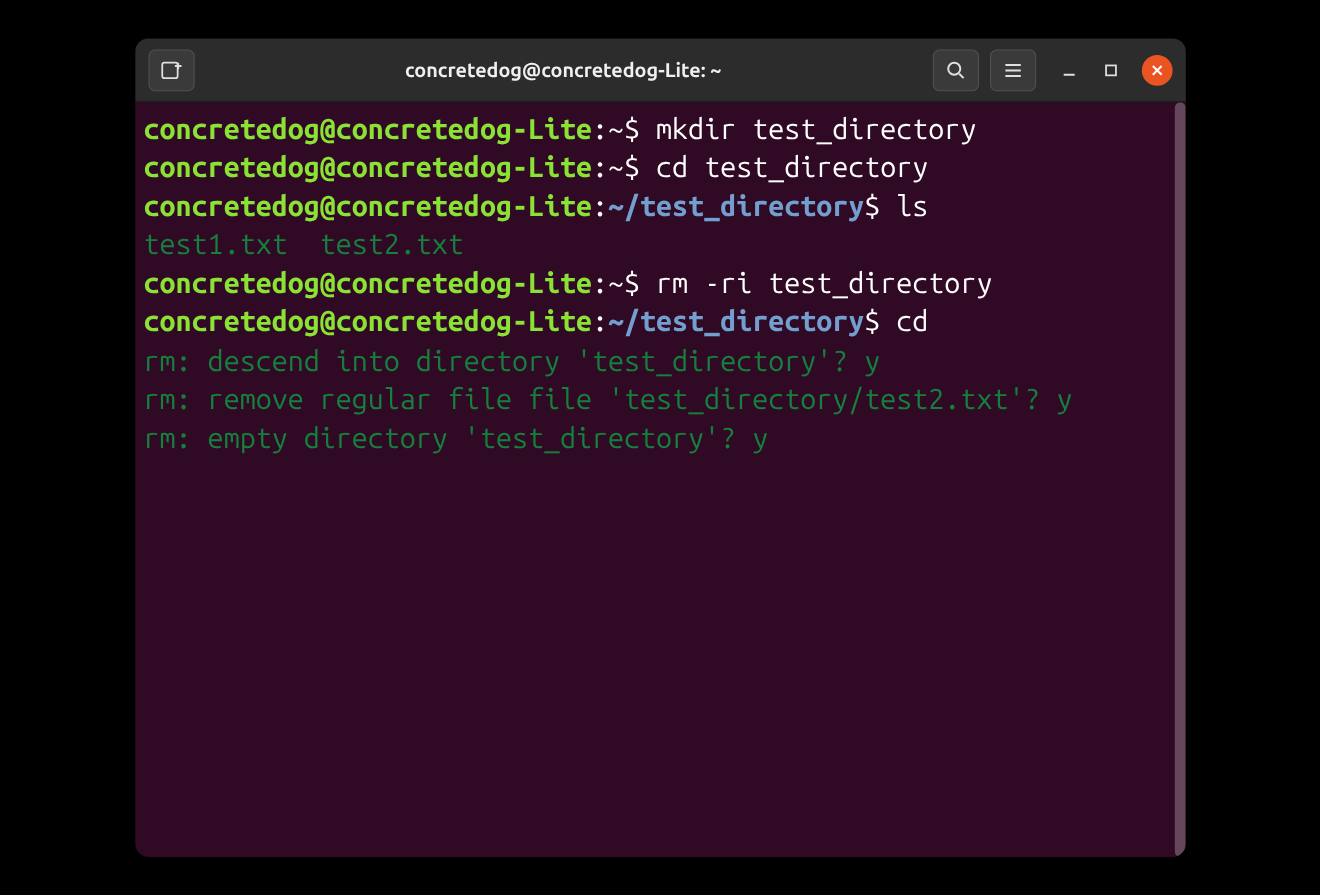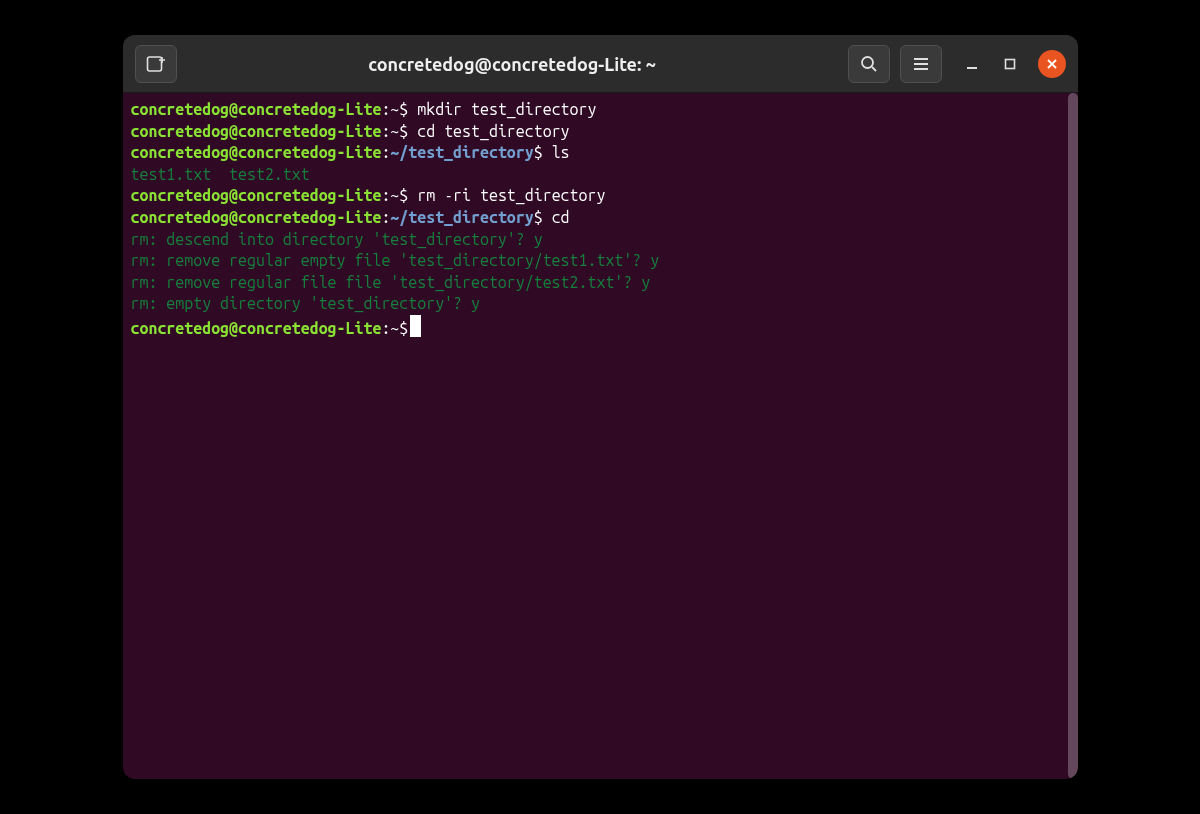--- a/index.html
+++ b/index.html
@@ -86,21 +86,21 @@
       align-items: center;
       justify-content: center;
       color: #fff;
       cursor: pointer;
     }
     
     .terminal-content {
       flex: 1;
       padding: 6px 8px;
       font-family: 'Ubuntu Mono', 'DejaVu Sans Mono', monospace;
-      font-size: 16px;
+      font-size: 26px;
       line-height: 1.35;
       color: #ffffff;
       overflow-y: auto;
       position: relative;
     }
     
     .scrollbar-track {
       position: absolute;
       right: 0;
       top: 0;
@@ -219,22 +219,20 @@
   </div>
 
   <div class="terminal-content" id="terminal-content">
     <div class="line"><span class="user-host">concretedog@concretedog-Lite</span><span class="colon">:</span><span class="path-home">~</span><span class="dollar">$</span><span class="cmd"> mkdir test_directory</span></div>
       <div class="line"><span class="user-host">concretedog@concretedog-Lite</span><span class="colon">:</span><span class="path-home">~</span><span class="dollar">$</span><span class="cmd"> cd test_directory</span></div>
       <div class="line"><span class="user-host">concretedog@concretedog-Lite</span><span class="colon">:</span><span class="path-dir">~/test_directory</span><span class="dollar">$</span><span class="cmd"> ls</span></div>
       <div class="line"><span class="output">test1.txt  test2.txt</span></div>
       <div class="line"><span class="user-host">concretedog@concretedog-Lite</span><span class="colon">:</span><span class="path-home">~</span><span class="dollar">$</span><span class="cmd"> rm -ri test_directory</span></div>
       <div class="line"><span class="user-host">concretedog@concretedog-Lite</span><span class="colon">:</span><span class="path-dir">~/test_directory</span><span class="dollar">$</span><span class="cmd"> cd</span></div>
       <div class="line"><span class="output">rm: descend into directory 'test_directory'? y</span></div>
-      <div class="line"><span class="output">rm: remove regular empty file 'test_directory/test1.txt'? y</span></div>
       <div class="line"><span class="output">rm: remove regular file file 'test_directory/test2.txt'? y</span></div>
       <div class="line"><span class="output">rm: empty directory 'test_directory'? y</span></div>
-      <div class="line"><span class="user-host">concretedog@concretedog-Lite</span><span class="colon">:</span><span class="path-home">~</span><span class="dollar">$</span><span class="cmd"></span><span class="cursor"></span></div>
       <div class="scrollbar-track">
       <div class="scrollbar-thumb"></div>
     </div>
   </div>
 
 </div>
 
 </body></html>

